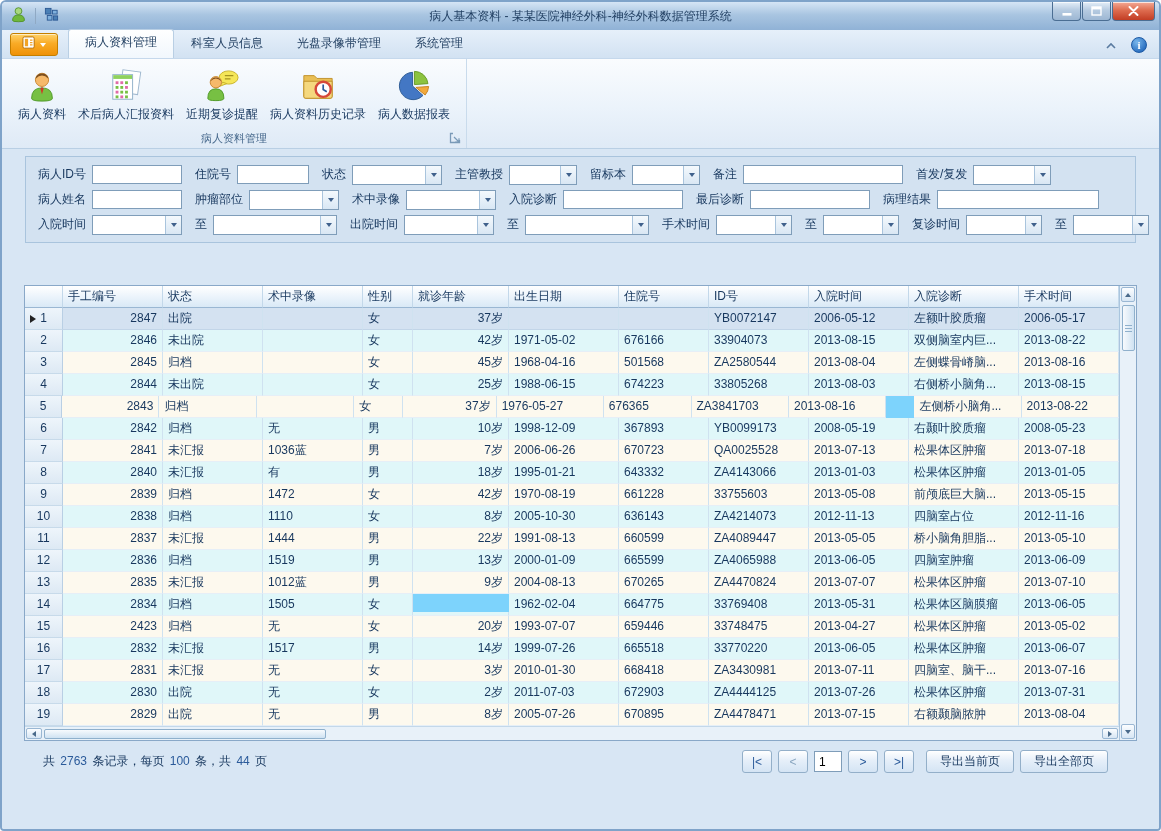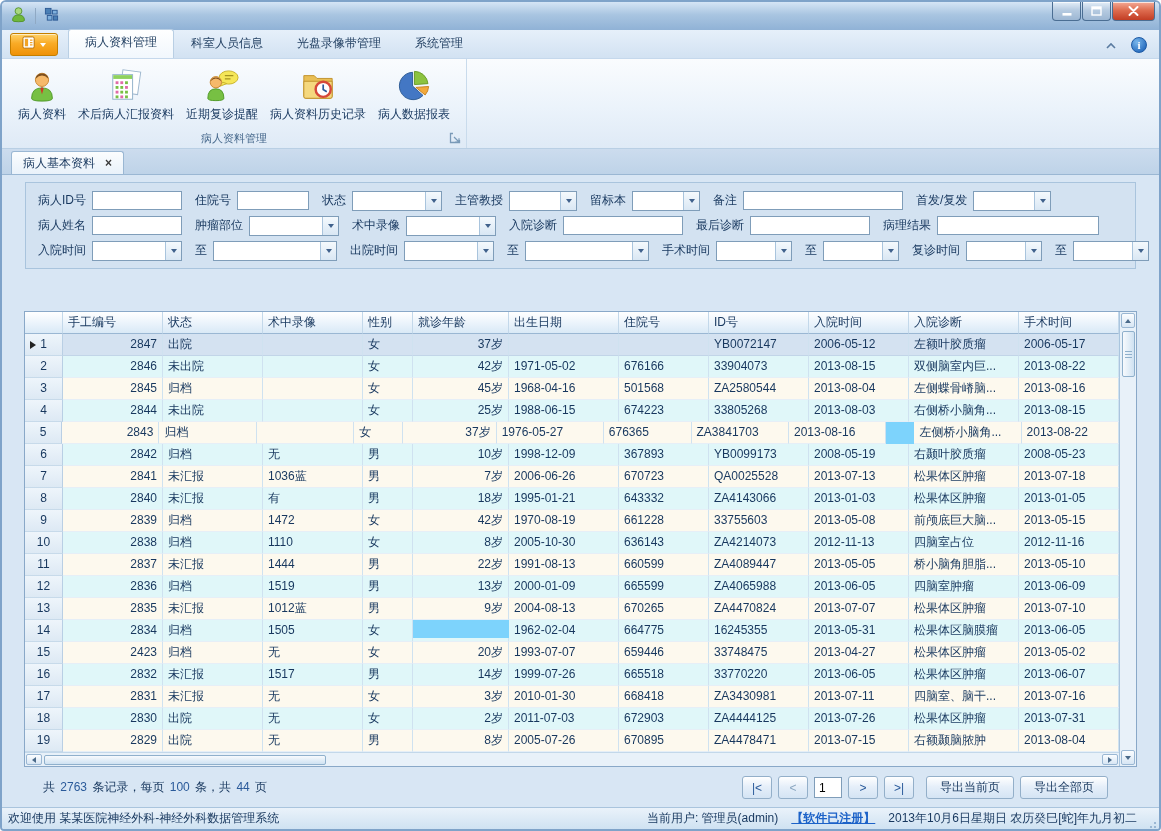--- a/index.html
+++ b/index.html
@@ -136,20 +136,21 @@
             <circle cx="10" cy="6" r="4" fill="#a8d87e" stroke="#4f8f26"></circle>
           </svg></span>
       <span class="qat-sep"></span>
       <span><svg viewBox="0 0 16 16" width="15" height="15">
             <rect x="1.5" y="1.5" width="6" height="6" fill="#4a7fb5" stroke="#2d5a94"></rect>
             <rect x="9" y="3.5" width="5" height="4" fill="#7fb0dd" stroke="#2d5a94"></rect>
             <rect x="3.5" y="9" width="5" height="5" fill="#7fb0dd" stroke="#2d5a94"></rect>
             <rect x="10" y="9.5" width="4.5" height="4.5" fill="#4a7fb5" stroke="#2d5a94"></rect>
           </svg></span>
     </div>
+    <div class="title">病人基本资料 - 某某医院神经外科-神经外科数据管理系统</div>
     <div class="winbtns">
       <div class="wbtn">
           <svg width="10" height="9" viewBox="0 0 10 9">
             <rect x="0.5" y="6" width="9" height="2.6" fill="#fff"></rect>
           </svg>
         </div>
       <div class="wbtn">
           <svg width="11" height="10" viewBox="0 0 11 10">
             <rect x="1" y="1" width="9" height="8" fill="none" stroke="#fff" stroke-width="1.4"></rect>
             <rect x="1" y="1" width="9" height="2.4" fill="#fff"></rect>
@@ -266,26 +267,20 @@
       <div class="group-caption">
         <span>病人资料管理</span>
         <span class="launcher"><svg width="12" height="12" viewBox="0 0 12 12">
               <path d="M4 1.5 H1.5 V10.5 H10.5 V8" fill="none" stroke="#7a9ab8" stroke-width="1.3"></path>
               <path d="M5 5 L10 10 M10 6.2 V10 H6.2" stroke="#7a9ab8" stroke-width="1.2" fill="none"></path>
             </svg></span>
       </div>
     </div>
   </div>
 
-  <div class="docbar">
-    <div class="doctab">
-      <span>病人基本资料</span>
-      <span class="doctab-close">×</span>
-    </div>
-  </div>
 
   <div class="page">
 
     <div class="filter-panel">
       <div>
           <div class="frow">
             <span class="flabel">病人ID号</span>
             <input class="finput" style="width: 90px;">
             <span class="flabel">住院号</span>
             <input class="finput" style="width: 72px;">
@@ -609,21 +604,21 @@
             </div>
             <div class="g-row row-cyan">
               <div class="g-sel" style="width: 38px;">14</div>
               <div class="g-cell ralign" style="width: 100px;">2834</div>
               <div class="g-cell" style="width: 100px;">归档</div>
               <div class="g-cell" style="width: 100px;">1505</div>
               <div class="g-cell" style="width: 50px;">女</div>
               <div class="g-cell ralign" style="width: 96px; margin-top: 18px;">51岁</div>
               <div class="g-cell" style="width: 110px;">1962-02-04</div>
               <div class="g-cell" style="width: 90px;">664775</div>
-              <div class="g-cell" style="width: 100px;">16245355</div>
+              <div class="g-cell" style="width: 100px;">33769408</div>
               <div class="g-cell" style="width: 100px;">2013-05-31</div>
               <div class="g-cell" style="width: 110px;">松果体区脑膜瘤</div>
               <div class="g-cell" style="width: 100px;">2013-06-05</div>
             </div>
             <div class="g-row row-ivory">
               <div class="g-sel" style="width: 38px;">15</div>
               <div class="g-cell ralign" style="width: 100px;">2423</div>
               <div class="g-cell" style="width: 100px;">归档</div>
               <div class="g-cell" style="width: 100px;">无</div>
               <div class="g-cell" style="width: 50px;">女</div>
@@ -727,29 +722,14 @@
         <input class="pinput" value="1" style="">
         <div class="pbtn">&gt;</div>
         <div class="pbtn">&gt;|</div>
         <div class="abtn exbtn">导出当前页</div>
         <div class="abtn">导出全部页</div>
       </div>
     </div>
 
   </div>
 
-  <div class="statusbar">
-    <span>欢迎使用 某某医院神经外科-神经外科数据管理系统</span>
-    <span class="sb-right">
-      <span>当前用户: 管理员(admin)</span>
-      <span class="registered">【软件已注册】</span>
-      <span>2013年10月6日星期日 农历癸巳[蛇]年九月初二</span>
-    </span>
-    <span class="grip"><svg width="9" height="9" viewBox="0 0 9 9">
-          <g fill="#9ab7d3">
-            <rect x="6" y="6" width="2" height="2"></rect>
-            <rect x="6" y="2" width="2" height="2"></rect>
-            <rect x="2" y="6" width="2" height="2"></rect>
-          </g>
-        </svg></span>
-  </div>
 
 </div>
 
 </body></html>

